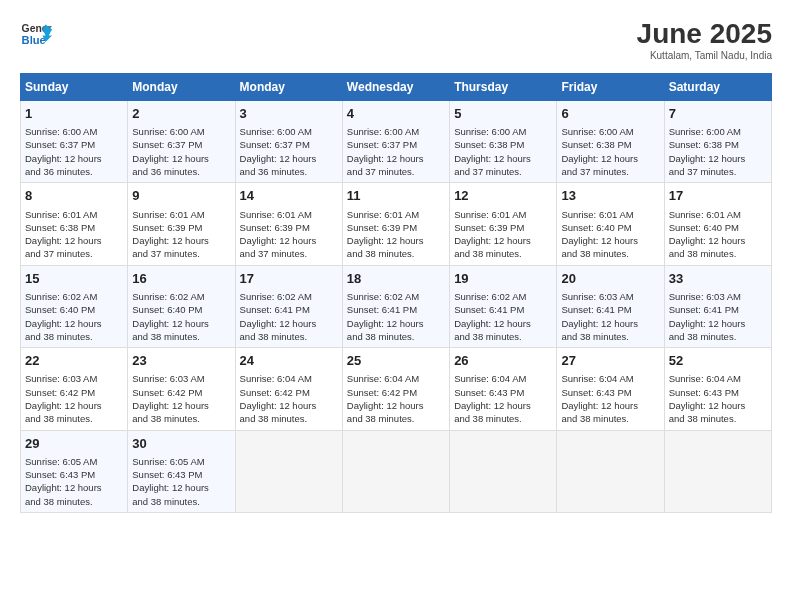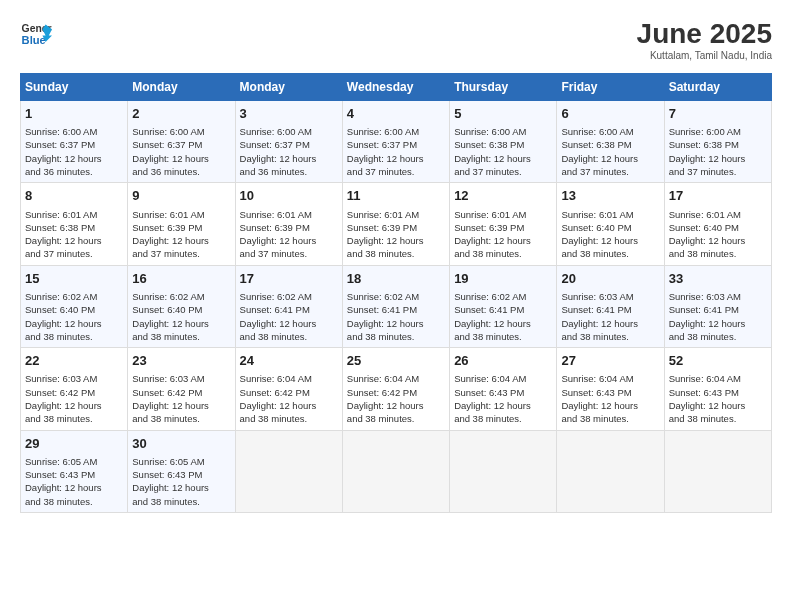--- a/index.html
+++ b/index.html
@@ -149,21 +149,21 @@
         </tr>
         <tr>
           <td><span class="day-num">8</span><span style="white-space: pre-line;">Sunrise: 6:01 AM
 Sunset: 6:38 PM
 Daylight: 12 hours
 and 37 minutes.</span></td>
           <td><span class="day-num">9</span><span style="white-space: pre-line;">Sunrise: 6:01 AM
 Sunset: 6:39 PM
 Daylight: 12 hours
 and 37 minutes.</span></td>
-          <td><span class="day-num">10</span><span style="white-space: pre-line;">Sunrise: 6:01 AM
+          <td><span class="day-num">14</span><span style="white-space: pre-line;">Sunrise: 6:01 AM
 Sunset: 6:39 PM
 Daylight: 12 hours
 and 37 minutes.</span></td>
           <td><span class="day-num">11</span><span style="white-space: pre-line;">Sunrise: 6:01 AM
 Sunset: 6:39 PM
 Daylight: 12 hours
 and 38 minutes.</span></td>
           <td><span class="day-num">12</span><span style="white-space: pre-line;">Sunrise: 6:01 AM
 Sunset: 6:39 PM
 Daylight: 12 hours

